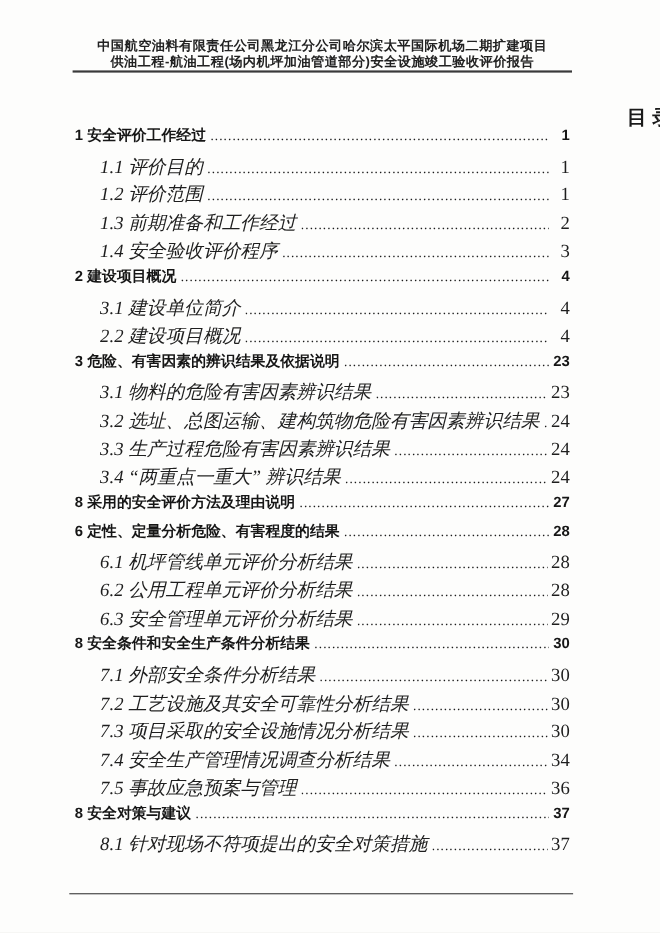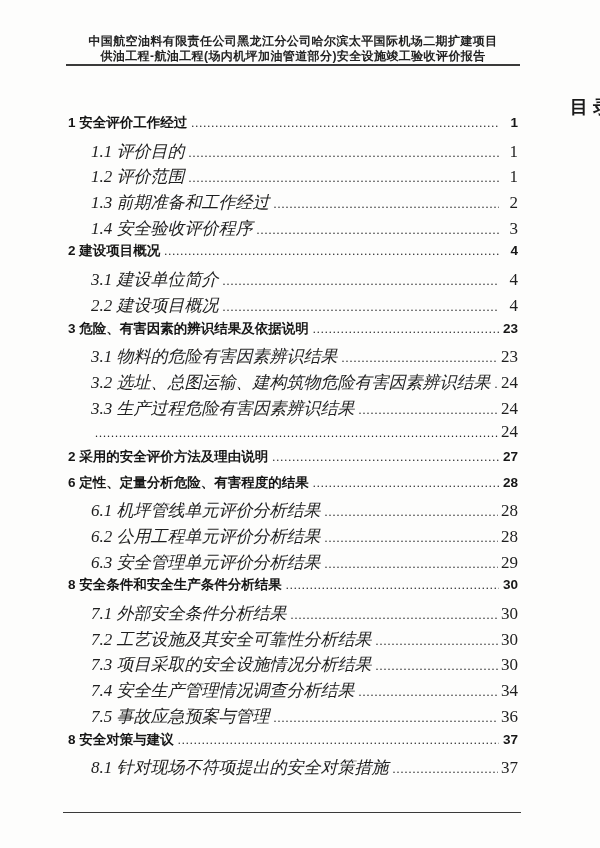--- a/index.html
+++ b/index.html
@@ -221,27 +221,28 @@
       <span class="toc-page">24</span>
     </div>
 
     <div class="toc-row l2">
       <span class="toc-label">3.3 生产过程危险有害因素辨识结果</span>
       <span class="toc-leader"></span>
       <span class="toc-page">24</span>
     </div>
 
     <div class="toc-row l2">
+      <span class="toc-label">3.4 “两重点一重大” 辨识结果</span>
       <span class="toc-leader"></span>
       <span class="toc-page">24</span>
     </div>
 
 
     <div class="toc-row l1">
-      <span class="toc-label">2 采用的安全评价方法及理由说明</span>
+      <span class="toc-label">8 采用的安全评价方法及理由说明</span>
       <span class="toc-leader"></span>
       <span class="toc-page">27</span>
     </div>
 
     <div class="toc-row l1">
       <span class="toc-label">6 定性、定量分析危险、有害程度的结果</span>
       <span class="toc-leader"></span>
       <span class="toc-page">28</span>
     </div>
 

